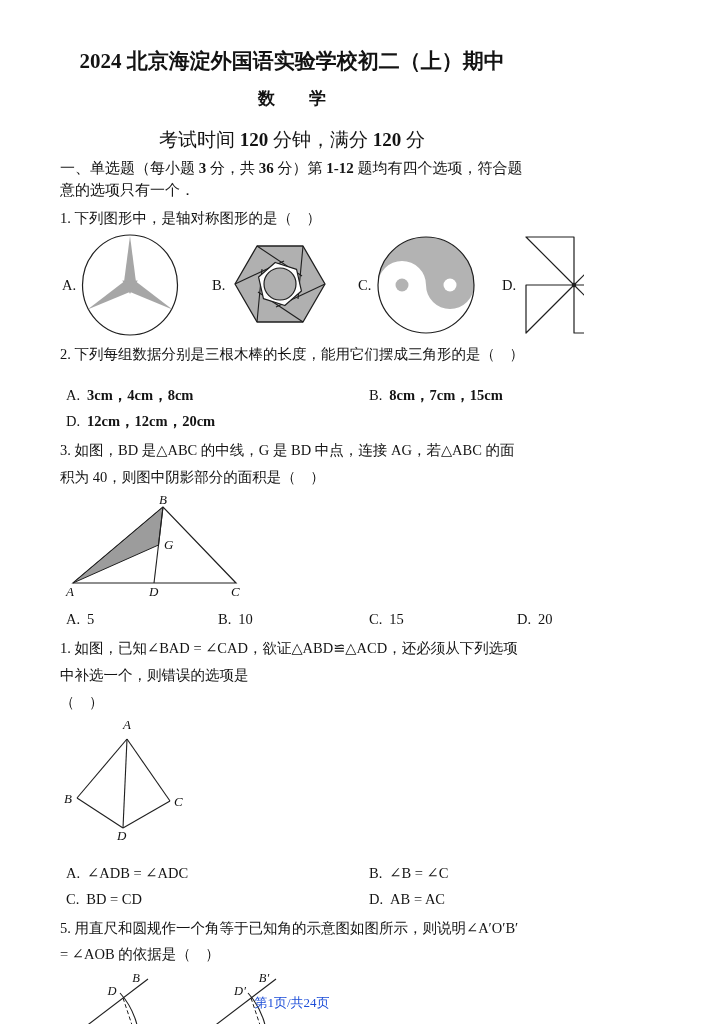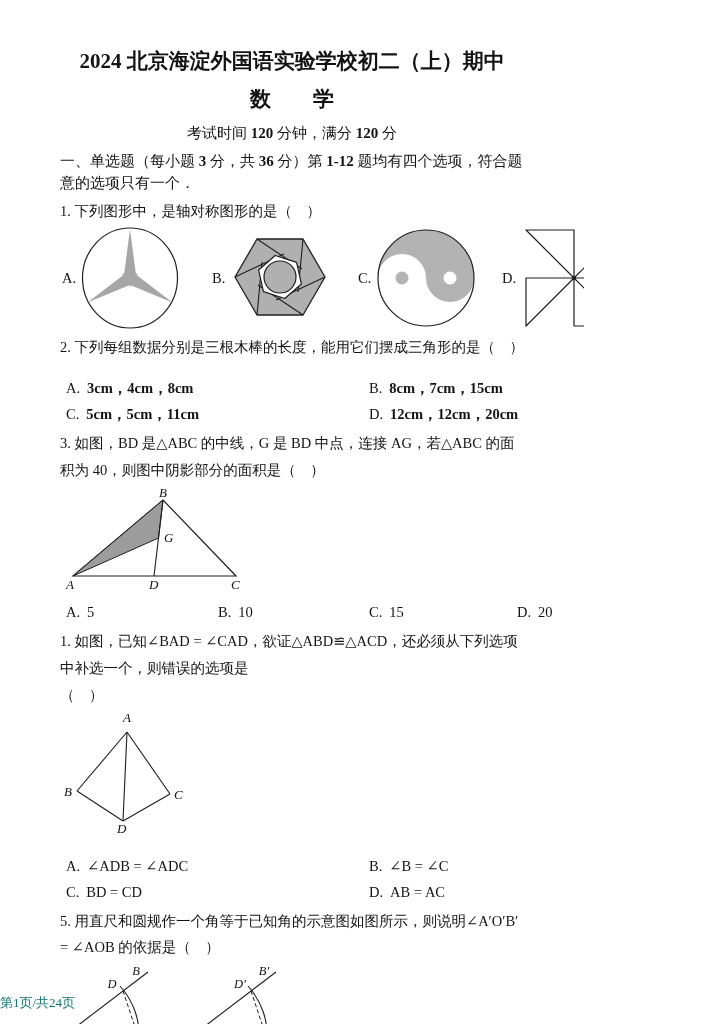--- a/index.html
+++ b/index.html
@@ -15,30 +15,30 @@
     overflow: hidden;
   }
   .title {
     text-align: center;
     font-size: 21px;
     font-weight: bold;
     line-height: 30px;
   }
   .subject {
     text-align: center;
-    font-size: 21px;
+    font-size: 17px;
     font-weight: bold;
     line-height: 30px;
     margin-top: 8px;
   }
   .examinfo {
     text-align: center;
-    font-size: 15px;
+    font-size: 19px;
     line-height: 22px;
-    margin-top: 8px;
+    margin-top: 15px;
   }
   .bnum { font-weight: bold; }
   .section {
     font-size: 15px;
     line-height: 22px;
     margin-top: 6px;
   }
   .qtext {
     font-size: 14.5px;
     line-height: 26px;
@@ -80,22 +80,23 @@
   }
   .figlabel2 {
     font-family: "Liberation Serif", "DejaVu Serif", serif;
     font-style: italic;
     font-size: 12.5px;
     fill: #111111;
   }
   .footer {
     position: absolute;
     left: 0; right: 0; bottom: 12px;
+    text-align: center;
     font-size: 13px;
-    color: #0f766e;
+    color: #1d4ed8;
   }
 </style>
 </head>
 <body>
 
 <div class="page">
 
   <div class="title">2024 北京海淀外国语实验学校初二（上）期中</div>
   <div class="subject">数　　学</div>
 
@@ -159,21 +160,20 @@
         </g>
         <circle cx="54" cy="51" r="2.2" fill="#1f1f1f"></circle>
       </svg>
     </div>
   </div>
 
   <div class="qtext">2. 下列每组数据分别是三根木棒的长度，能用它们摆成三角形的是（　）</div>
   <div class="opts2 cmbold">
     <div><span class="optlabel">A.</span><span class="optval">3cm，4cm，8cm</span></div>
     <div><span class="optlabel">B.</span><span class="optval">8cm，7cm，15cm</span></div>
-    <div><span class="optlabel">C.</span><span class="optval">5cm，5cm，11cm</span></div>
     <div><span class="optlabel">D.</span><span class="optval">12cm，12cm，20cm</span></div>
   </div>
 
   <div class="qtext wrap2">3. 如图，BD 是△ABC 的中线，G 是 BD 中点，连接 AG，若△ABC 的面积为 40，则图中阴影部分的面积是（　）</div>
   <div class="q3fig">
     <svg width="185" height="106" viewBox="0 0 185 106">
       <polygon points="10,90 100,14 173,90" fill="#ffffff" stroke="#1f1f1f" stroke-width="1.2"></polygon>
       <polygon points="10,90 100,14 95.5,52" fill="#9c9c9c" stroke="#1f1f1f" stroke-width="1"></polygon>
       <line x1="100" y1="14" x2="91" y2="90" stroke="#1f1f1f" stroke-width="1.1"></line>
       <text class="figlabel" x="100" y="11" text-anchor="middle">B</text>

